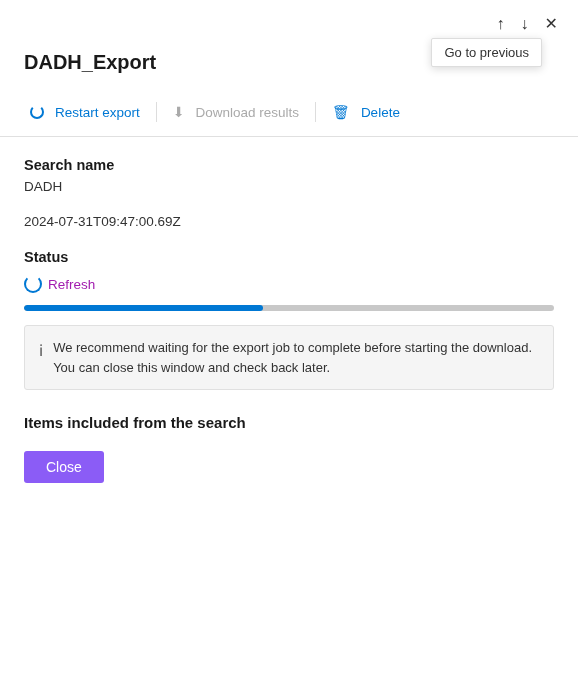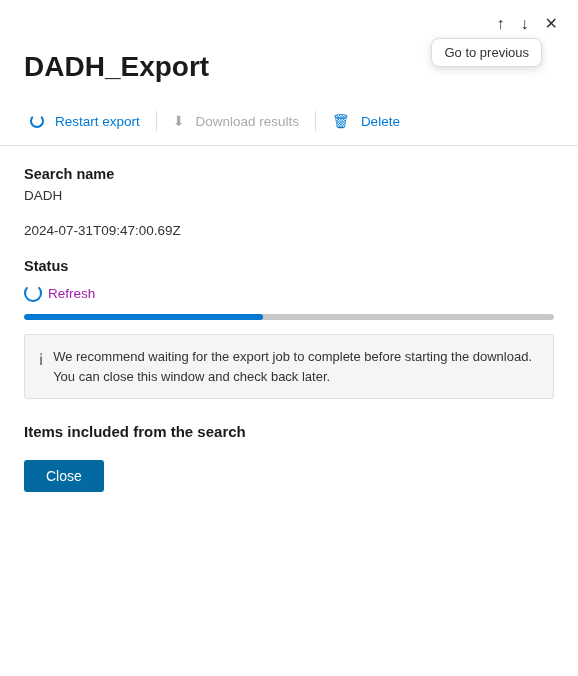--- a/index.html
+++ b/index.html
@@ -42,26 +42,26 @@
     .tooltip {
       position: absolute;
       top: 38px;
       right: 36px;
       background: #fff;
       border: 1px solid #ddd;
       box-shadow: 0 2px 8px rgba(0,0,0,0.15);
       padding: 6px 12px;
       font-size: 13px;
       color: #333;
-      border-radius: 8px;
+      border-radius: 2px;
       white-space: nowrap;
       z-index: 10;
     }
     .page-title {
-      font-size: 28px;
+      font-size: 20px;
       font-weight: 700;
       color: #1a1a1a;
       padding: 10px 24px 14px 24px;
     }
     .toolbar {
       display: flex;
       align-items: center;
       gap: 0;
       padding: 10px 16px;
       border-bottom: 1px solid #e0e0e0;
@@ -166,21 +166,21 @@
       color: #333;
       line-height: 1.5;
     }
     .section-title {
       font-weight: 700;
       font-size: 15px;
       color: #1a1a1a;
       margin-bottom: 20px;
     }
     .close-btn {
-      background: #0369a1;
+      background: #8b5cf6;
       color: #fff;
       border: none;
       cursor: pointer;
       padding: 8px 22px;
       font-size: 14px;
       border-radius: 3px;
       font-family: 'Segoe UI', Arial, sans-serif;
     }
   </style>
 </head>

